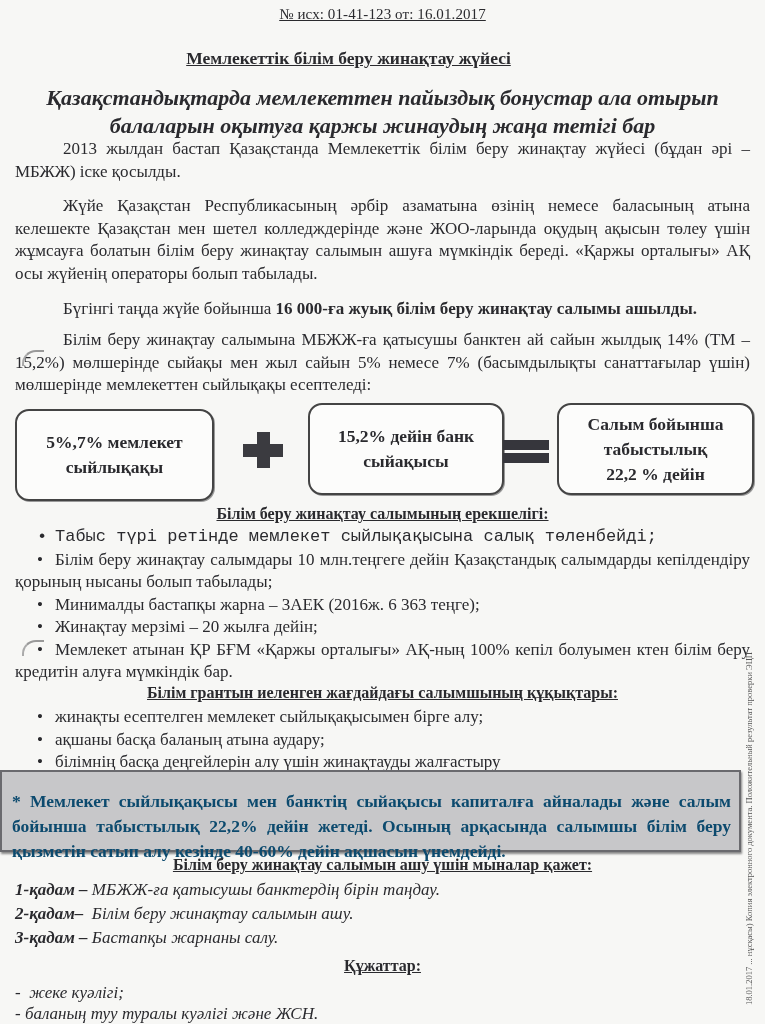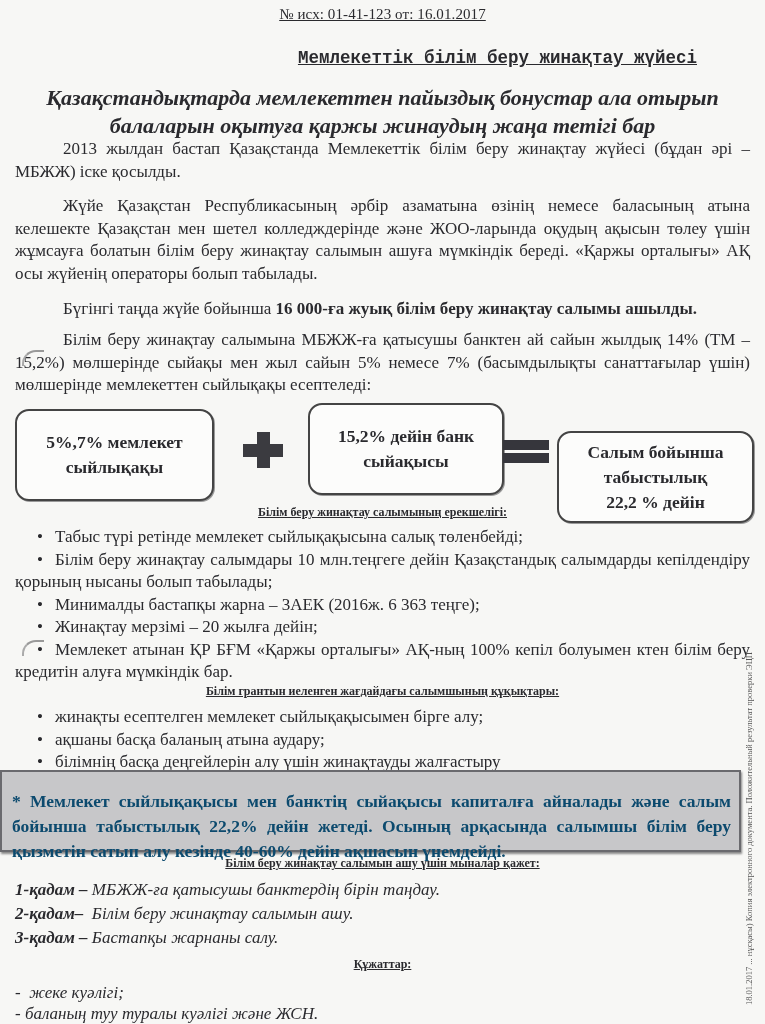--- a/index.html
+++ b/index.html
@@ -8,22 +8,22 @@
       background: #f7f7f5;
       font-family: "Liberation Serif", serif;
       color: #2a2a2e;
     }
     .abs { position: absolute; }
     .ref {
       left: 0; width: 765px; top: 6px; text-align: center;
       font-size: 15px; text-decoration: underline; letter-spacing: 0.1px;
     }
     .doc-title {
-      left: 0; width: 697px; top: 48px; text-align: right;
-      font-size: 17.5px; font-weight: bold; text-decoration: underline; font-family: Liberation Mono, monospace;
+      left: 0; width: 697px; top: 48px; text-align: center;
+      font-size: 17.5px; font-weight: bold; text-decoration: underline;
     }
     .headline {
       left: 30px; width: 705px; top: 84px; text-align: center;
       font-size: 22px; font-weight: bold; font-style: italic; line-height: 28px;
     }
     .para {
       left: 15px; width: 735px;
       font-size: 17px; line-height: 22.5px; text-align: justify;
       text-indent: 48px;
     }
@@ -32,21 +32,21 @@
       border: 2px solid #444; border-radius: 14px;
       background: #fcfcfb;
       display: flex; align-items: center; justify-content: center;
       text-align: center; font-weight: bold; font-size: 17.5px; line-height: 25px;
       box-shadow: 1px 1px 0 #999;
     }
     .plus-v { background: #3b3b40; }
     .eq-bar { background: #36363c; }
     .sec-head {
       left: 0; width: 765px; text-align: center;
-      font-size: 12px; font-weight: bold; text-decoration: underline;
+      font-size: 16px; font-weight: bold; text-decoration: underline;
     }
     ul.bullets { margin: 0; padding: 0; list-style: none; }
     ul.bullets li {
       font-size: 17px; line-height: 22.5px; text-align: justify;
     }
     ul.bullets li .dot { display: inline-block; width: 18px; text-align: left; }
     .callout {
       left: 0; width: 741px; top: 770px; height: 82px;
       background: #c7c7c9;
       border: 2px solid #6a6a6e;
@@ -89,29 +89,29 @@
   <div class="abs plus-v" style="left:14px; top:0; width:13px; height:36px;"></div>
   <div class="abs plus-v" style="left:0; top:12px; width:40px; height:13px;"></div>
 </div>
 <div class="abs box" style="left:308px; top:403px; width:192px; height:88px;">
   <span style="display:block; width:140px;">15,2% дейін банк сыйақысы</span>
 </div>
 <div class="abs" style="left:503px; top:440px; width:46px; height:24px;">
   <div class="abs eq-bar" style="left:0; top:0; width:46px; height:10px;"></div>
   <div class="abs eq-bar" style="left:0; top:13px; width:46px; height:10px;"></div>
 </div>
-<div class="abs box" style="left:557px; top:403px; width:193px; height:88px; flex-direction:column;margin-top:28px;">
+<div class="abs box" style="left:557px; top:403px; width:193px; height:88px; flex-direction:column;">
   <span>Салым бойынша</span>
   <span>табыстылық</span>
   <span>22,2 % дейін</span>
 </div>
 
 <div class="abs sec-head" style="top:505px;">Білім беру жинақтау салымының ерекшелігі:</div>
 <ul class="abs bullets" style="left:15px; width:735px; top:526px;">
-  <li style="padding-left:22px;"><span class="dot">•</span><span>Табыс түрі ретінде мемлекет сыйлықақысына салық төленбейді;</span></li>
+  <li style="padding-left:22px;font-family:Liberation Mono, monospace;"><span class="dot">•</span><span>Табыс түрі ретінде мемлекет сыйлықақысына салық төленбейді;</span></li>
   <li style="text-indent:22px;"><span class="dot" style="text-indent:0;">•</span><span>Білім беру жинақтау салымдары 10 млн.теңгеге дейін Қазақстандық салымдарды кепілдендіру қорының нысаны болып табылады;</span></li>
   <li style="padding-left:22px;"><span class="dot">•</span><span>Минималды бастапқы жарна – 3АЕК (2016ж. 6 363 теңге);</span></li>
   <li style="padding-left:22px;"><span class="dot">•</span><span>Жинақтау мерзімі – 20 жылға дейін;</span></li>
   <li style="text-indent:22px;"><span class="dot" style="text-indent:0;">•</span><span>Мемлекет атынан ҚР БҒМ «Қаржы орталығы» АҚ-ның 100% кепіл болуымен ктен білім беру кредитін алуға мүмкіндік бар.</span></li>
 </ul>
 <div class="abs scan-mark" style="left:22px; top:640px;"></div>
 
 <div class="abs sec-head" style="top:684px;">Білім грантын иеленген жағдайдағы салымшының құқықтары:</div>
 <ul class="abs bullets" style="left:37px; width:700px; top:706px;">
   <li><span class="dot">•</span><span>жинақты есептелген мемлекет сыйлықақысымен бірге алу;</span></li>

